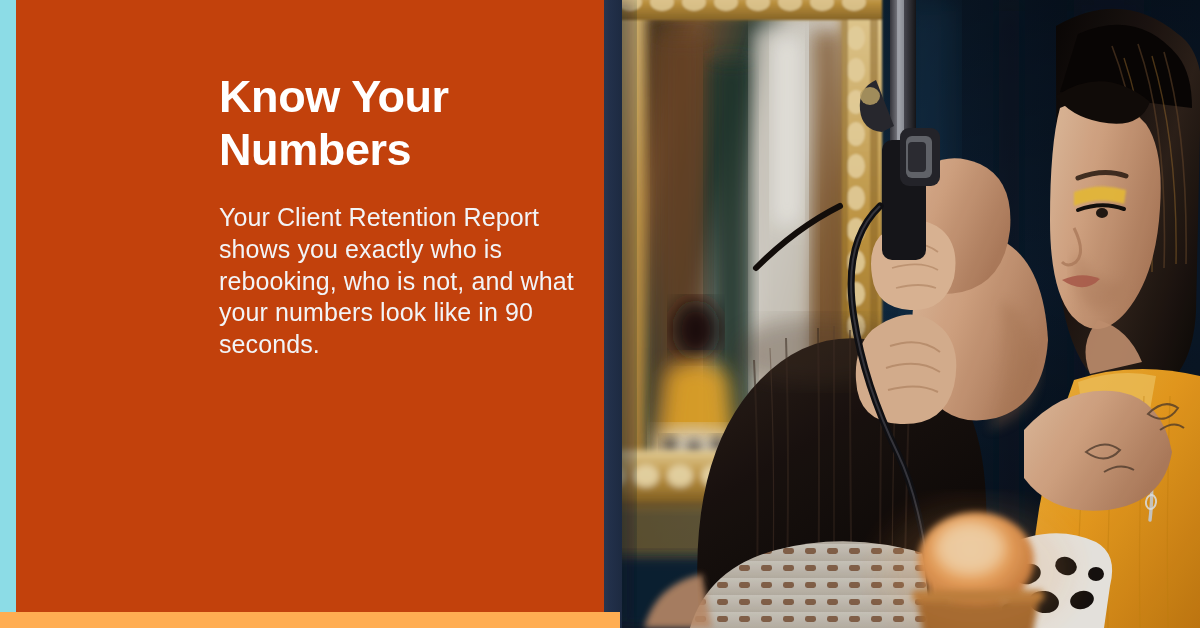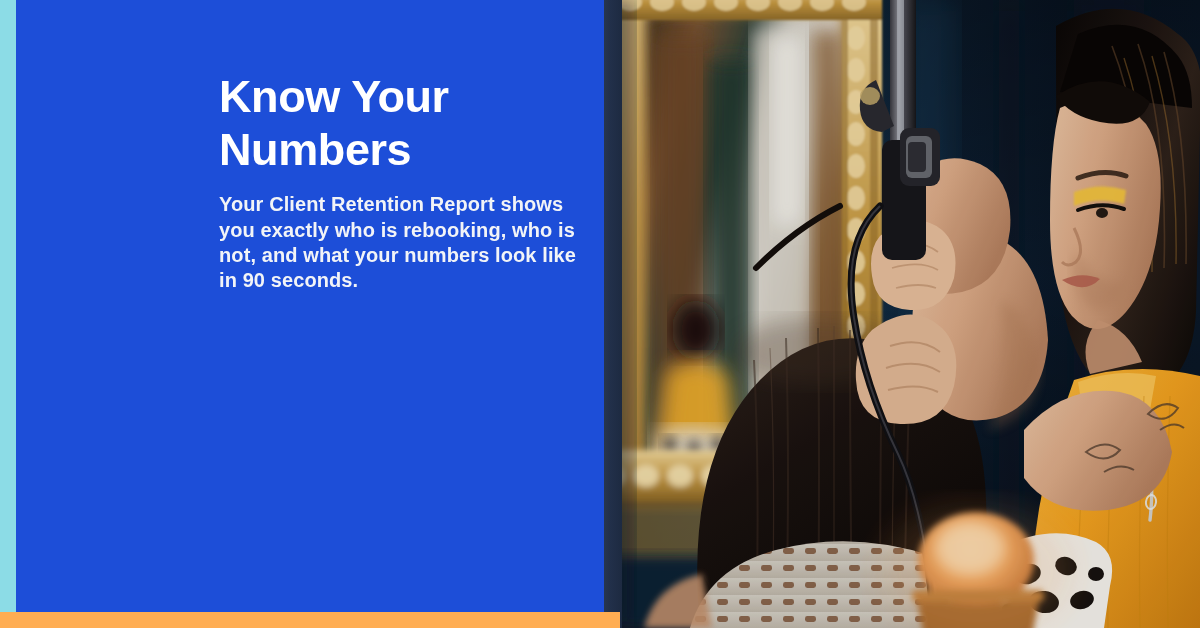--- a/index.html
+++ b/index.html
@@ -29,41 +29,41 @@
     position:absolute; left:0; bottom:0;
     width:620px; height:16px;
     background:#ffad52;
     z-index:7;
   }
 
   
   #panel {
     position:absolute; left:16px; top:0;
     width:588px; height:618px;
-    background:#1d4ed8;
+    background:#c2410c;
     z-index:5;
   }
   #panel-inner {
     position:absolute;
     left:203px; top:70px;
     width:380px;
   }
   #headline {
     color:#ffffff;
     font-size:45px;
     font-weight:bold;
     line-height:1.18;
     letter-spacing:-0.4px;
     white-space:pre-line;
   }
   #subcopy {
-    margin-top:16px;
+    margin-top:26px;
     color:#f2f4f7;
-    font-size:20px;
-    font-weight:700;
+    font-size:25px;
+    font-weight:400;
     line-height:1.27;
     letter-spacing:0.1px;
     width:372px;
   }
 
   
   #seam {
     position:absolute; left:600px; top:0;
     width:22px; height:628px;
     background:linear-gradient(90deg,#2b3a52 0%, #22304a 45%, #1d2a41 100%);

